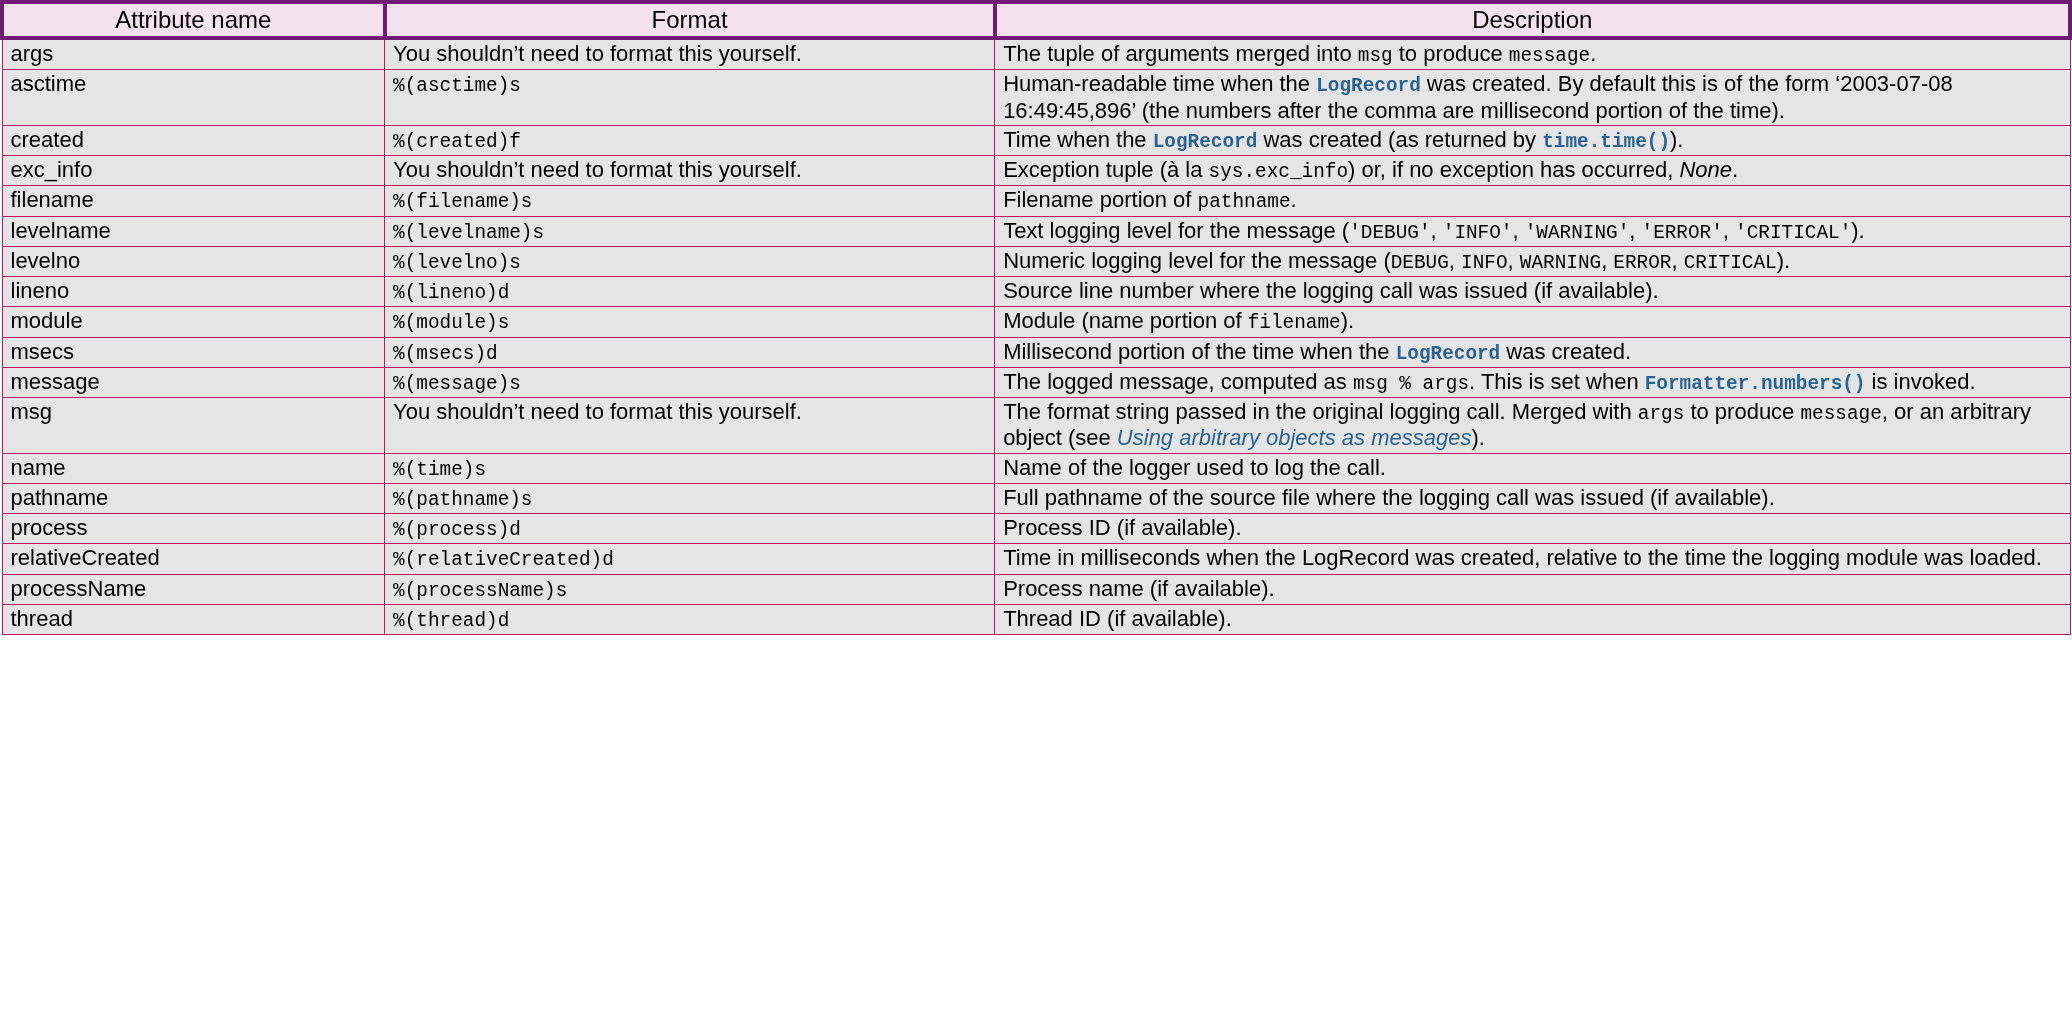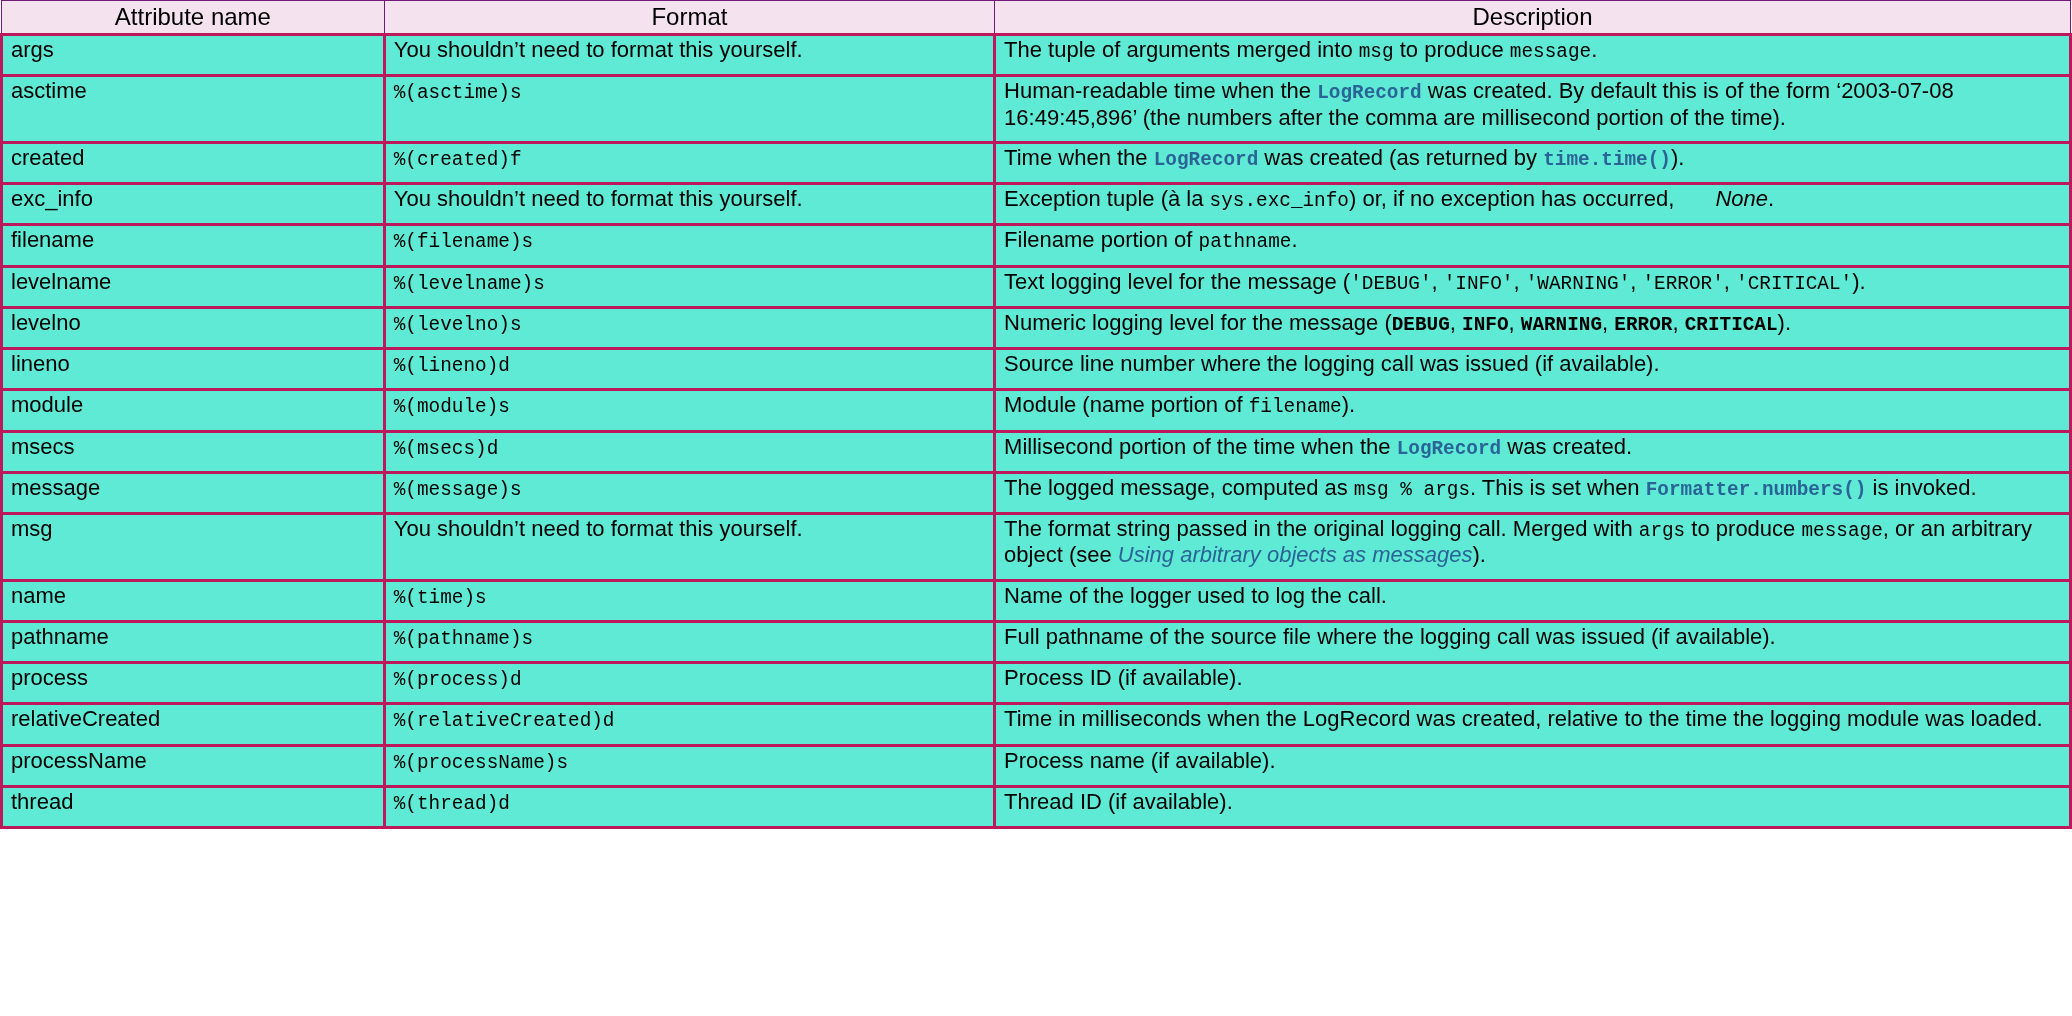--- a/index.html
+++ b/index.html
@@ -15,49 +15,49 @@
     width: 100%;
     border-collapse: collapse;
     table-layout: fixed;
   }
   th {
     background: #f4e2ee;
     font-weight: normal;
     font-size: 24px;
     text-align: center;
     padding: 2px 8px;
-    border: 1px solid #701a75;
+    border: 4px solid #701a75;
   }
   td {
-    background: #5eead4;
-    padding: 1px 8px 11px 8px;
-    border: 3px solid #be185d;
+    background: #e5e5e5;
+    padding: 1px 8px 2px 8px;
+    border: 1px solid #be185d;
     vertical-align: top;
     line-height: 1.15;
   }
   col.c1 { width: 18.5%; }
   col.c2 { width: 29.5%; }
   col.c3 { width: 52%; }
   code {
     font-family: "Courier New", Courier, monospace;
     font-size: 0.88em;
   }
   code.link {
     color: #2a6496;
     font-weight: bold;
   }
   code.strong {
-    font-weight: bold;
+    font-weight: normal;
   }
   a.ital {
     color: #2a6496;
     font-style: italic;
     text-decoration: none;
   }
-  em { font-style: italic; margin-left: 35px; }
+  em { font-style: italic; }
 </style>
 </head>
 <body>
 
 <table>
   <colgroup>
       <col class="c1">
       <col class="c2">
       <col class="c3">
     </colgroup>

